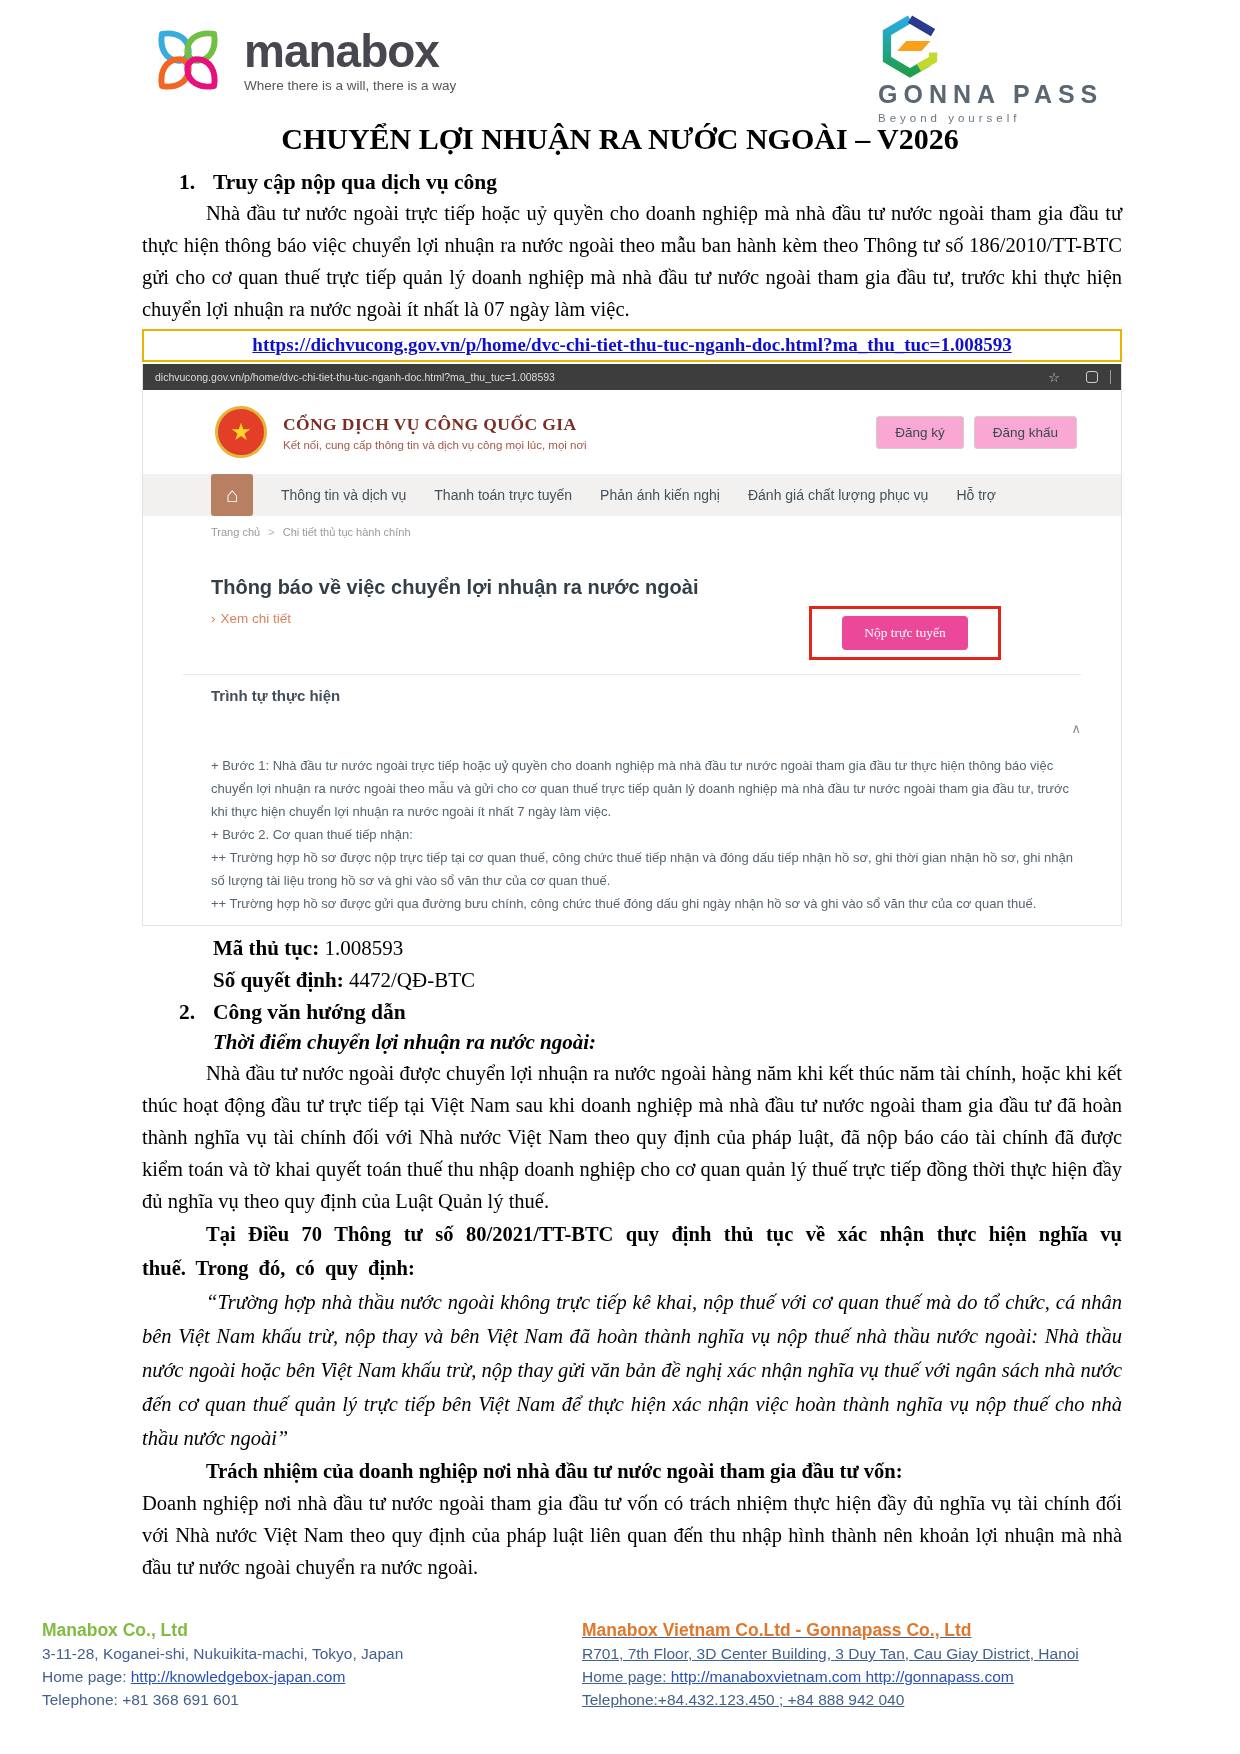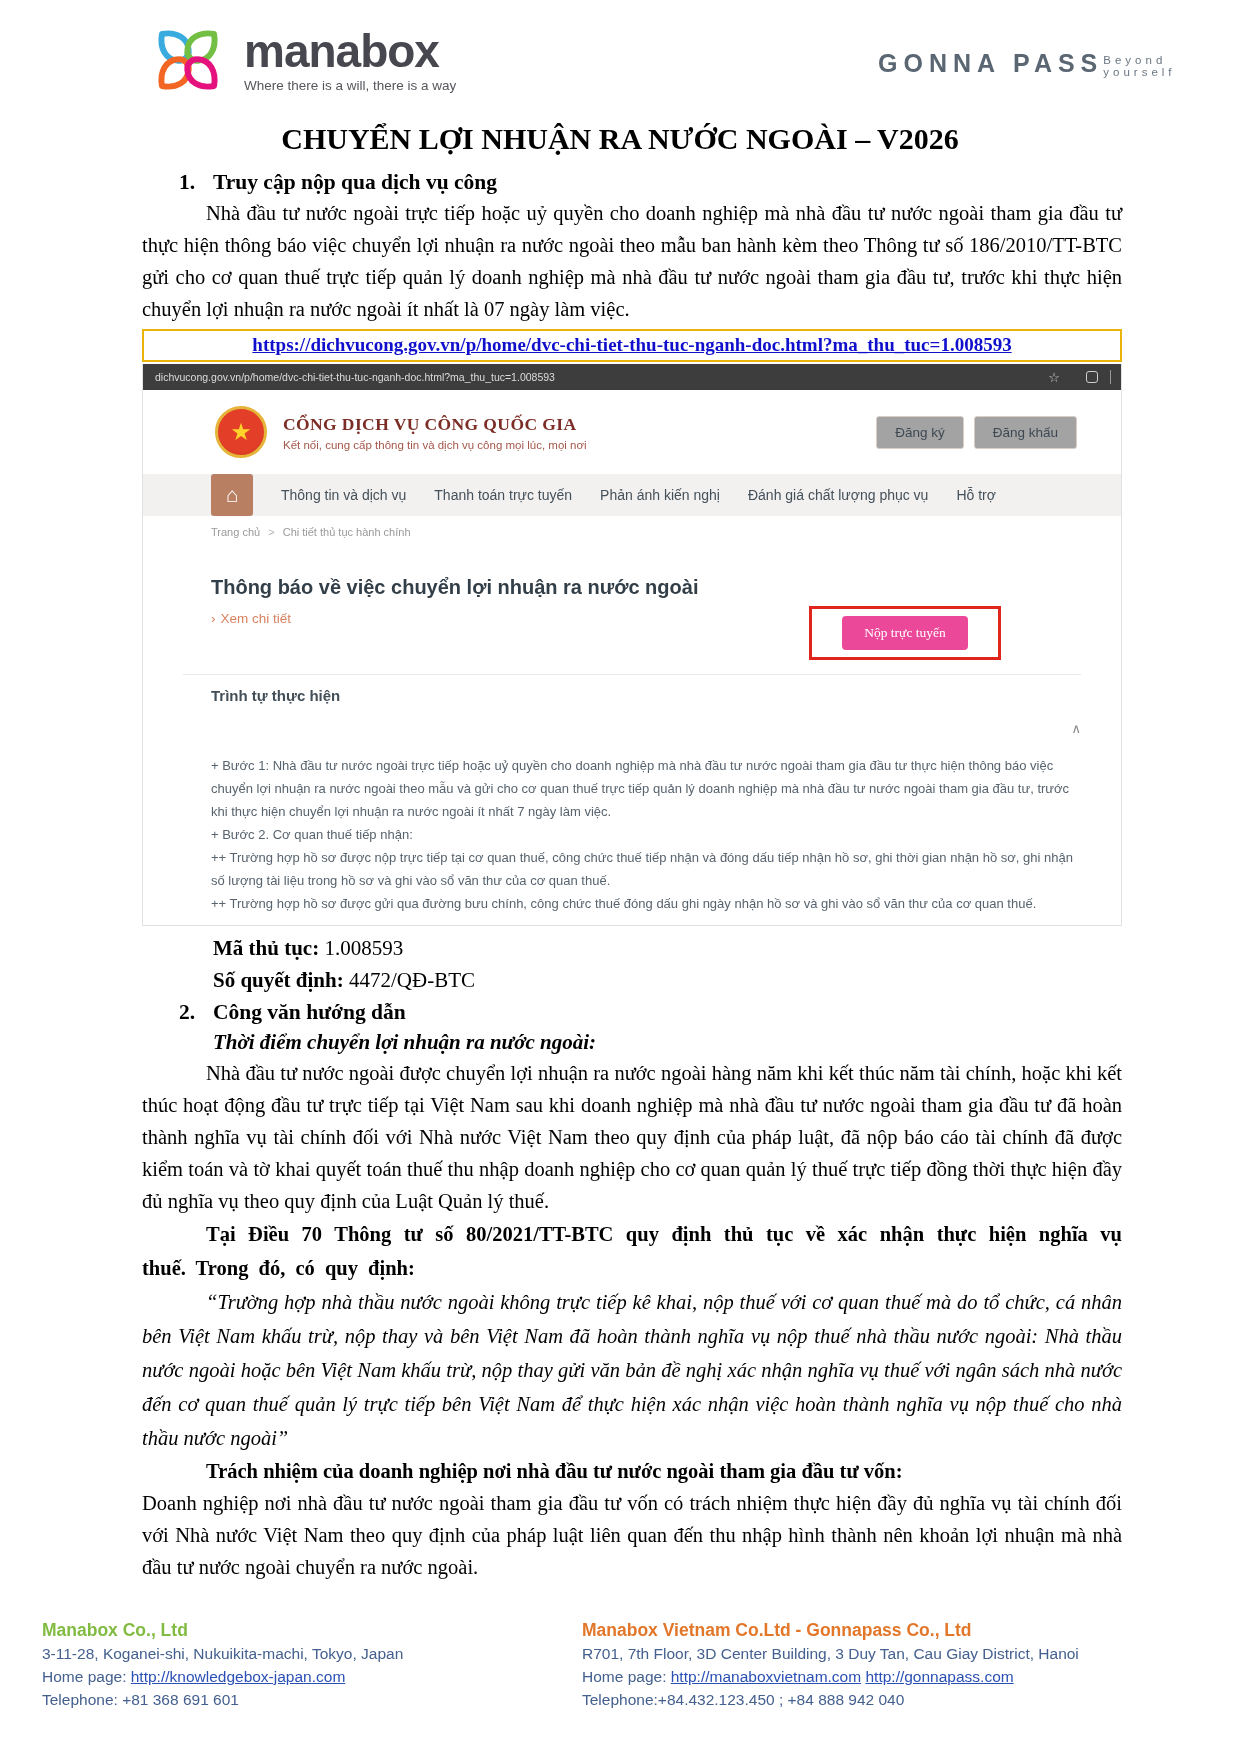--- a/index.html
+++ b/index.html
@@ -13,21 +13,21 @@
     overflow: hidden;
     font-family: "Liberation Serif", "DejaVu Serif", serif;
     color: #000;
   }
   
   .logos { display:flex; justify-content:space-between; align-items:flex-start; padding:14px 120px 0 130px; height:112px; }
   .mbx { display:flex; align-items:center; gap:10px; }
   .mbx-text { display:flex; flex-direction:column; }
   .mbx-word { font-family:"Liberation Sans","DejaVu Sans",sans-serif; font-weight:bold; font-size:46px; color:#47474f; letter-spacing:-1px; line-height:1.05; }
   .mbx-tag { font-family:"Liberation Sans","DejaVu Sans",sans-serif; font-size:13.5px; color:#55565c; margin-top:2px; }
-  .gp { display:flex; align-items:flex-end; width:230px; }
+  .gp { display:flex; flex-direction:column; align-items:flex-start; width:230px; }
   .gp-word { font-family:"Liberation Sans","DejaVu Sans",sans-serif; font-weight:bold; font-size:25px; color:#5a6672; letter-spacing:6px; margin-top:2px; white-space:nowrap; }
   .gp-tag { font-family:"Liberation Sans","DejaVu Sans",sans-serif; font-size:11.5px; color:#6a7682; letter-spacing:4px; margin-top:3px; }
   
   .doc-title { text-align:center; font-size:30px; font-weight:bold; margin-top:10px; }
   .doc { width:980px; margin:0 auto 0 130px; }
   .sec-head { font-size:21.5px; font-weight:bold; margin:14px 0 2px 37px; }
   .sec-head .num { display:inline-block; width:34px; }
   .body { font-size:20.5px; line-height:32px; text-align:justify; }
   .indent { text-indent:64px; }
   .url-box { border:2px solid #eab308; margin-top:4px; padding:3px 6px 4px; text-align:center; }
@@ -45,21 +45,21 @@
   .astar { color:#cfcfcf; font-size:13px; margin-right:26px; cursor:pointer; }
   .atab { width:12px; height:12px; border:1.5px solid #cfcfcf; border-radius:3px; margin-right:12px; cursor:pointer; }
   .asep { width:1px; height:14px; background:#9a9a9a; }
   .pheader { background:#fff; height:84px; display:flex; align-items:center; padding:0 44px 0 72px; }
   .emblem { width:52px; height:52px; border-radius:50%; background:radial-gradient(circle at 50% 45%, #e23e28 64%, #c22d18 100%); border:3px solid #e5b438; display:flex; align-items:center; justify-content:center; flex:0 0 auto; }
   .emblem .star { color:#ffd32a; font-size:24px; line-height:1; }
   .ptitles { margin-left:16px; flex:1; }
   .ptitle { font-family:"Liberation Serif","DejaVu Serif",serif; font-weight:bold; font-size:17.5px; color:#7b2d26; letter-spacing:.4px; }
   .ptag { font-size:11.5px; color:#a4574a; margin-top:4px; }
   .pbtns { display:flex; gap:10px; }
-  .pbtns button { background:#a3a3a3; border:1px solid #d9cdc7; border-radius:3px; padding:8px 18px; font-size:13.5px; color:#3d4852; font-family:inherit; cursor:pointer; }
+  .pbtns button { background:#f9a8d4; border:1px solid #d9cdc7; border-radius:3px; padding:8px 18px; font-size:13.5px; color:#3d4852; font-family:inherit; cursor:pointer; }
   .pnav { background:#f2f1f0; height:42px; display:flex; align-items:center; gap:28px; padding-left:72px; }
   .home { width:42px; height:42px; background:#b97f63; border-radius:3px; color:#fff; font-size:21px; display:flex; align-items:center; justify-content:center; margin-left:-4px; cursor:pointer; }
   .nitem { font-size:14px; color:#44505a; font-weight:500; cursor:pointer; white-space:nowrap; }
   .pbody { padding:10px 40px 10px 68px; background:#fff; }
   .bcrumb { font-size:11px; color:#9a9a9a; }
   .bcrumb .bc-home { cursor:pointer; }
   .bcrumb .bsep { margin:0 5px; color:#b5b5b5; }
   .phead2 { font-size:20px; color:#333f48; font-weight:600; margin-top:38px; }
   .detail { font-size:13.5px; color:#d9825f; margin-top:12px; cursor:pointer; }
   .detail .arr { margin-right:5px; }
@@ -67,21 +67,21 @@
   .submit { background:#ec4899; color:#fff; border:none; border-radius:4px; padding:9px 22px; font-size:13.5px; font-family:Liberation Serif, serif; cursor:pointer; }
   .pdiv { border:none; border-top:1px solid #e8e8e8; margin:14px 0 12px -28px; }
   .process-row { display:flex; justify-content:space-between; align-items:flex-start; }
   .process { font-size:15px; color:#424e58; font-weight:600; }
   .chev { color:#8a8a8a; font-size:13px; margin-top:34px; cursor:pointer; }
   .steps { margin-top:18px; font-size:13px; color:#57636e; line-height:23px; }
   
   .pfooter { display:flex; padding:14px 20px 0 30px; margin-top:12px; font-family:"Liberation Sans","DejaVu Sans",sans-serif; }
   .fcol { line-height:23px; font-size:15.5px; color:#44608f; }
   .fcol.left { width:540px; }
-  .fcol.right { flex:1; }
+  .fcol.right { flex:1;text-decoration:underline; }
   .fbrand { font-weight:bold; font-size:17.5px;margin-top:10px; }
   .fbrand.green { color:#82bb41; }
   .fbrand.orange { color:#e2772a; }
   .fcol a { color:#2b50b5; text-decoration:underline; }
 </style>
 </head>
 <body>
 
 <div class="page">
 

